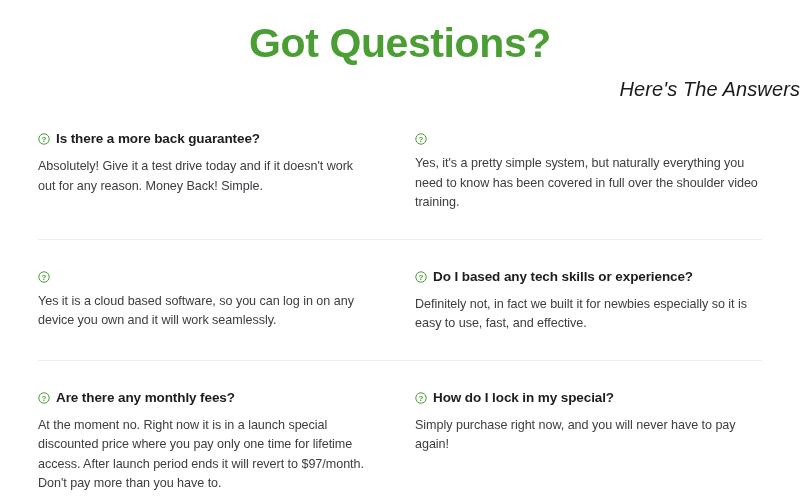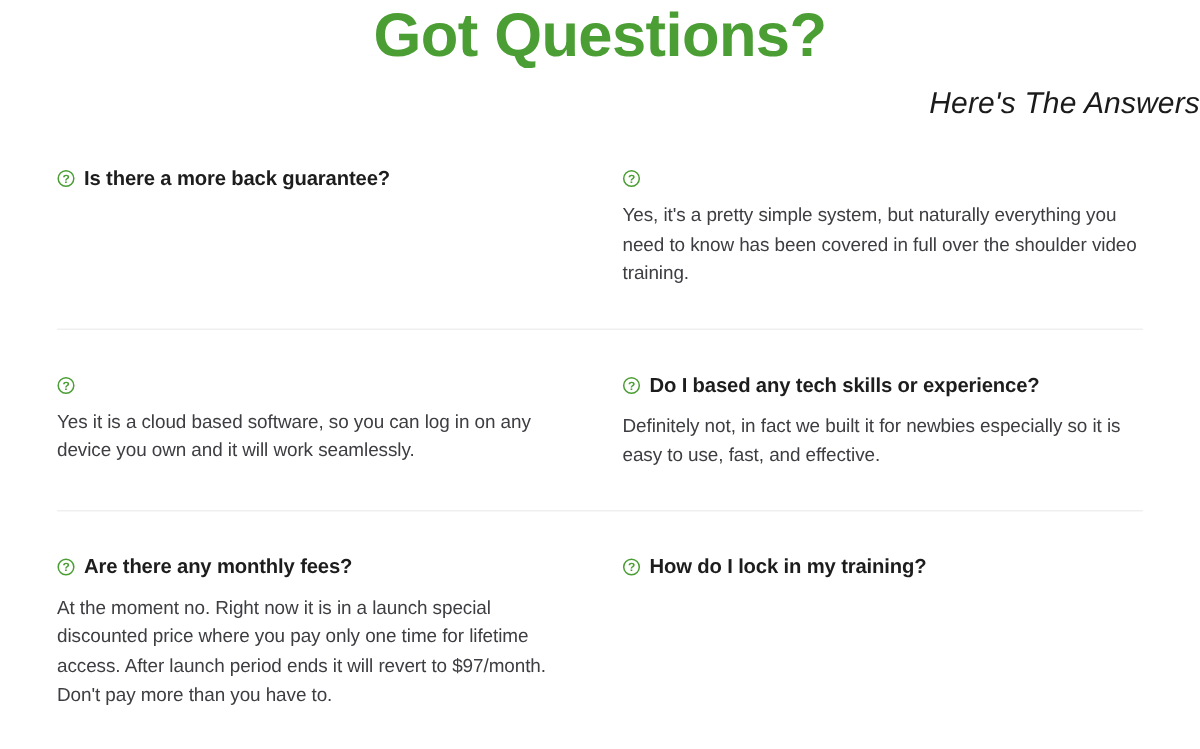--- a/index.html
+++ b/index.html
@@ -15,21 +15,21 @@
   }
   .page {
     position: relative;
     width: 800px;
     height: 499px;
     box-sizing: border-box;
   }
 
   
   .faq-header {
-    padding-top: 0;
+    padding-top: 20px;
     text-align: center;
   }
   .faq-title {
     margin: 0;
     font-size: 41px;
     line-height: 46px;
     font-weight: 700;
     color: #4a9e33;
     letter-spacing: -0.4px;
   }
@@ -124,20 +124,21 @@
       <div class="faq-col left">
         <div class="faq-q">
           <span class="q-icon">
             <svg width="12" height="12" viewBox="0 0 12 12" aria-hidden="true">
               <circle cx="6" cy="6" r="5.2" fill="none" stroke="#4a9e33" stroke-width="1"></circle>
               <text x="6" y="8.9" text-anchor="middle" font-family="Liberation Sans, sans-serif" font-size="8" font-weight="700" fill="#4a9e33">?</text>
             </svg>
           </span>
           <span class="q-text">Is there a more back guarantee?</span>
         </div>
+        <p class="faq-a">Absolutely! Give it a test drive today and if it doesn't work out for any reason. Money Back! Simple.</p>
       </div>
       <div class="faq-col right">
         <div class="faq-q">
           <span class="q-icon">
             <svg width="12" height="12" viewBox="0 0 12 12" aria-hidden="true">
               <circle cx="6" cy="6" r="5.2" fill="none" stroke="#4a9e33" stroke-width="1"></circle>
               <text x="6" y="8.9" text-anchor="middle" font-family="Liberation Sans, sans-serif" font-size="8" font-weight="700" fill="#4a9e33">?</text>
             </svg>
           </span>
         </div>
@@ -185,19 +186,20 @@
         <p class="faq-a">At the moment no. Right now it is in a launch special discounted price where you pay only one time for lifetime access. After launch period ends it will revert to $97/month. Don't pay more than you have to.</p>
       </div>
       <div class="faq-col right">
         <div class="faq-q">
           <span class="q-icon">
             <svg width="12" height="12" viewBox="0 0 12 12" aria-hidden="true">
               <circle cx="6" cy="6" r="5.2" fill="none" stroke="#4a9e33" stroke-width="1"></circle>
               <text x="6" y="8.9" text-anchor="middle" font-family="Liberation Sans, sans-serif" font-size="8" font-weight="700" fill="#4a9e33">?</text>
             </svg>
           </span>
-          <span class="q-text">How do I lock in my training?</span>
-        </div>
+          <span class="q-text">How do I lock in my special?</span>
+        </div>
+        <p class="faq-a">Simply purchase right now, and you will never have to pay again!</p>
       </div>
     </div>
 
   </div>
 </div>
 
 </body></html>

